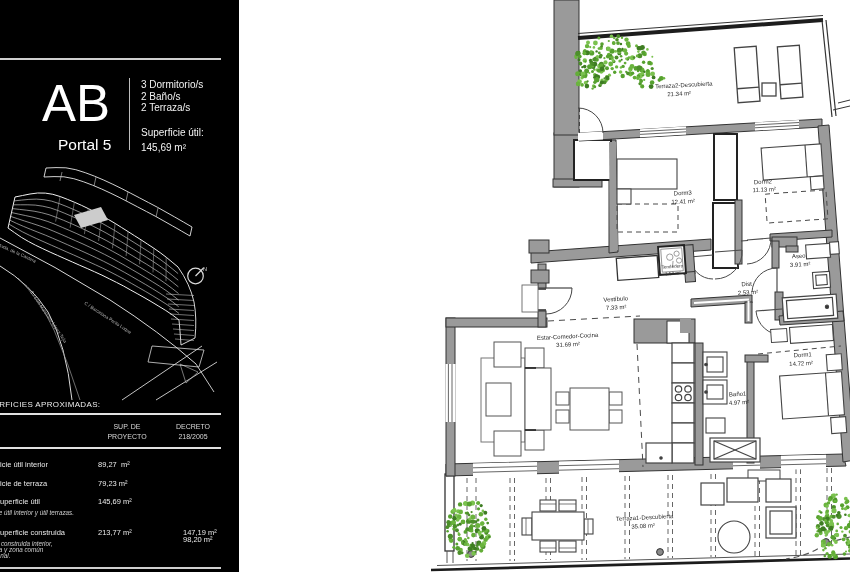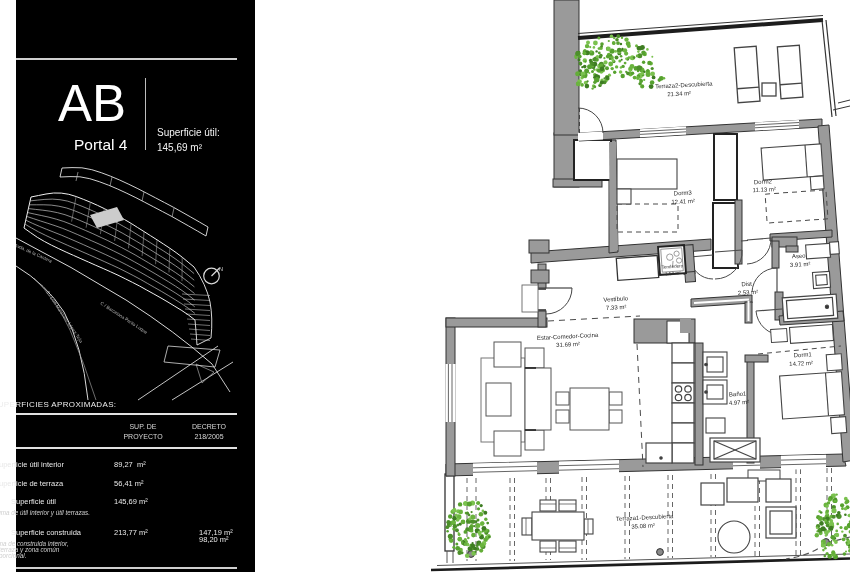--- a/index.html
+++ b/index.html
@@ -1,33 +1,34 @@
 <!DOCTYPE html>
 <html><head>
 <meta charset="utf-8">
 <style>
   html,body{margin:0;padding:0;background:#fff;width:850px;height:572px;overflow:hidden;}
   body{font-family:"Liberation Sans", sans-serif;position:relative;}
   .abs{position:absolute;}
-  #panel{left:16px;top:0;width:239px;height:572px;background:#000;color:#fff;}
+  #panel{left:0;top:0;width:239px;height:572px;background:#000;color:#fff;}
   #panel .t{position:absolute;white-space:nowrap;}
 </style>
 </head>
 <body>
 
 <div id="panel" class="abs">
 
   <div class="abs" style="left:0;top:58px;width:221px;height:2px;background:#cfcfcf;"></div>
 
   <div class="t" style="left:0;top:74px;width:152px;text-align:center;font-size:51px;color:#fff;">AB</div>
 
-  <div class="t" style="left:58px;top:136px;font-size:15.5px;color:#fff;">Portal 4</div>
+  <div class="t" style="left:58px;top:136px;font-size:15.5px;color:#fff;">Portal 5</div>
 
   <div class="abs" style="left:129px;top:78px;width:1px;height:72px;background:#bdbdbd;"></div>
 
+  <div class="t" style="left:141px;top:79px;font-size:10px;line-height:11.5px;color:#f2f2f2;">3 Dormitorio/s<br>2 Baño/s<br>2 Terraza/s</div>
 
   <div class="t" style="left:141px;top:125px;font-size:10px;line-height:15px;color:#f2f2f2;">Superficie útil:<br>145,69 m²</div>
 
   <svg class="abs" style="left:0;top:0;" width="239" height="420" viewBox="0 0 239 420" fill="none">
       <path d="M0,238 Q55,266 110,300 Q160,332 196,364" stroke="#d9d9d9" stroke-width="1"></path>
       <path d="M0,266 Q30,284 48,312 Q66,344 72,400" stroke="#d9d9d9" stroke-width="1"></path>
       <path d="M18,278 Q40,300 54,330 Q68,362 80,400" stroke="#999" stroke-width="0.7"></path>
       <path d="M122,400 L202,346" stroke="#d9d9d9" stroke-width="0.9"></path>
       <path d="M156,400 L217,362" stroke="#d9d9d9" stroke-width="0.9"></path>
       <path d="M180,364 L198,372 L186,383 Z" stroke="#aaa" stroke-width="0.7" fill="none"></path>
@@ -81,21 +82,21 @@
   <div class="abs" style="left:0;top:413px;width:221px;height:1.5px;background:#e0e0e0;"></div>
 
   <div class="t" style="left:92px;top:421.5px;width:70px;text-align:center;font-size:7px;line-height:10.2px;color:#d8d8d8;">SUP. DE<br>PROYECTO</div>
   <div class="t" style="left:160px;top:421.5px;width:66px;text-align:center;font-size:7px;line-height:10.2px;color:#d8d8d8;">DECRETO<br>218/2005</div>
   <div class="abs" style="left:0;top:447px;width:221px;height:1.5px;background:#e0e0e0;"></div>
 
   <div class="t" style="left:-22px;top:460px;font-size:7.5px;color:#e8e8e8;">Superficie útil interior</div>
   <div class="t" style="left:98px;top:460px;font-size:7.5px;color:#e8e8e8;">89,27&nbsp; m²</div>
 
   <div class="t" style="left:-22px;top:478.5px;font-size:7.5px;color:#e8e8e8;">Superficie de terraza</div>
-  <div class="t" style="left:98px;top:478.5px;font-size:7.5px;color:#e8e8e8;">56,41 m²</div>
+  <div class="t" style="left:98px;top:478.5px;font-size:7.5px;color:#e8e8e8;">79,23 m²</div>
 
   <div class="t" style="left:-5px;top:496.7px;font-size:7.5px;color:#e8e8e8;">Superficie útil</div>
   <div class="t" style="left:98px;top:496.7px;font-size:7.5px;color:#e8e8e8;">145,69 m²</div>
   <div class="t" style="left:183px;top:496.7px;font-size:7.5px;color:#e8e8e8;margin-top:38px;">98,20 m²</div>
   <div class="t" style="left:-23px;top:508.5px;font-size:6.3px;font-style:italic;color:#cfcfcf;">Suma de útil interior y útil terrazas.</div>
 
   <div class="t" style="left:-5px;top:527.9px;font-size:7.5px;color:#e8e8e8;">Superficie construida</div>
   <div class="t" style="left:98px;top:527.9px;font-size:7.5px;color:#e8e8e8;">213,77 m²</div>
   <div class="t" style="left:183px;top:527.9px;font-size:7.5px;color:#e8e8e8;">147,19 m²</div>
   <div class="t" style="left:-26px;top:541px;font-size:6.3px;font-style:italic;line-height:6.2px;color:#cfcfcf;">Suma de construida interior,<br>de terraza y zona común<br>proporcional.</div>

